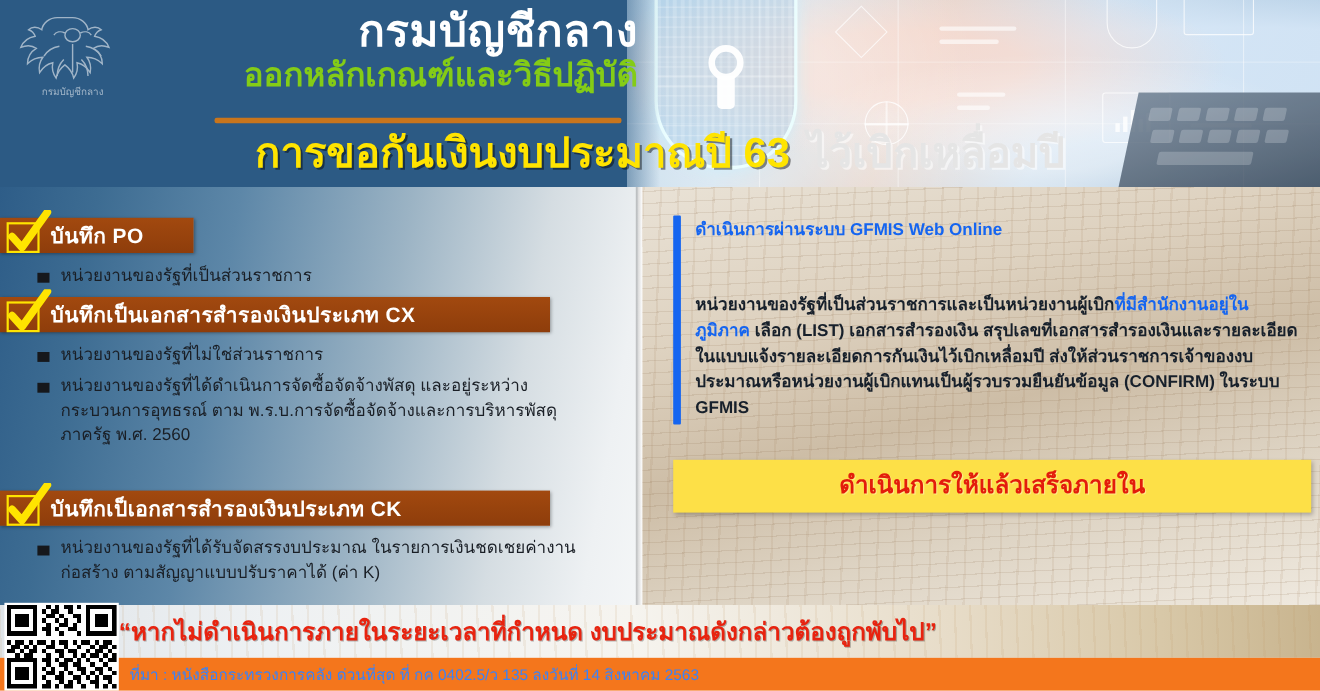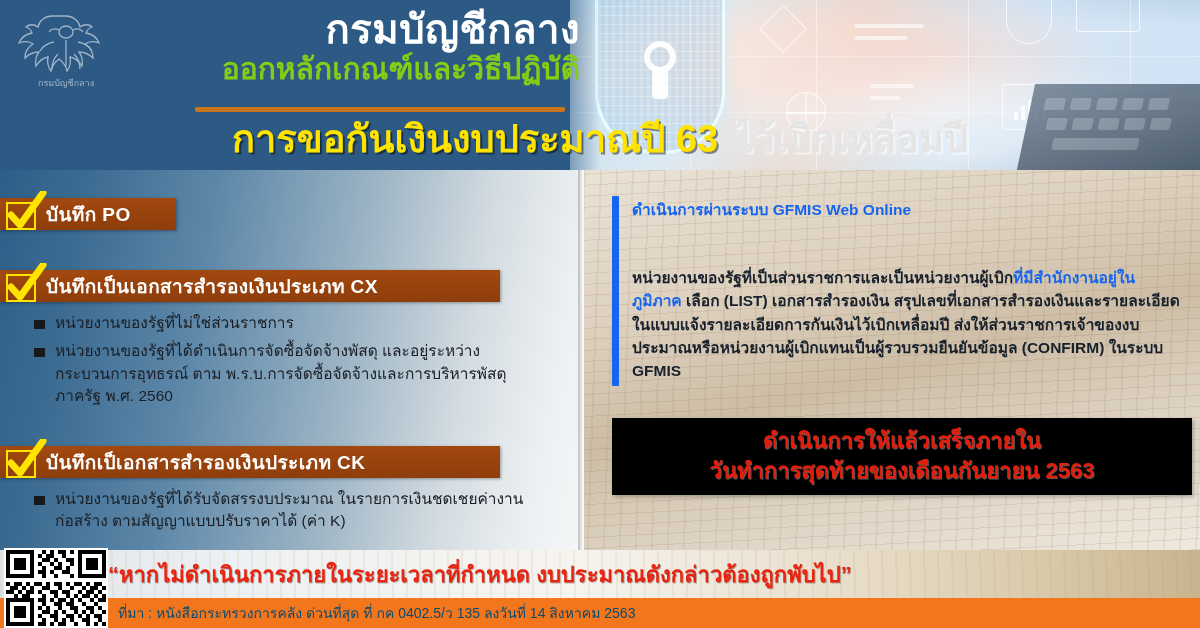--- a/index.html
+++ b/index.html
@@ -185,21 +185,21 @@
     position:absolute; left:28px; top:26px; width:7px; height:190px;
     background:#1565f0; border-radius:1px;
   }
   .rpara{
     position:absolute; left:48px; width:552px;
     font-size:15.5px; font-weight:bold; color:#17202b; line-height:1.5;
   }
   .rpara .hl{ color:#1565f0; }
   #yellow-box{
     position:absolute; left:28px; top:248px; width:580px; padding:8px 10px 10px;
-    background:#000000; box-shadow:2px 2px 4px rgba(0,0,0,.25);
+    background:#fde047; box-shadow:2px 2px 4px rgba(0,0,0,.25);
     text-align:center;
   }
   #yellow-box div{
     color:#e31c0b; font-weight:bold; font-size:22px; line-height:1.35;
     text-shadow:1px 1px 0 rgba(255,255,255,.35);
   }
 
   
   #quote-band{
     position:absolute; left:0; top:550px; width:1200px; height:48px;
@@ -214,21 +214,21 @@
     text-shadow:1px 1px 0 rgba(0,0,0,.28);
     white-space:nowrap;
   }
   #source-band{
     position:absolute; left:0; top:598px; width:1200px; height:30px;
     background:#f4761c;
   }
   #source-text{
     position:absolute; left:118px; top:598px; height:30px;
     display:flex; align-items:center;
-    font-size:14px; color:#0c4a6e; font-weight:500; white-space:nowrap;
+    font-size:14px; color:#3b82f6; font-weight:500; white-space:nowrap;
   }
   #qr{
     position:absolute; left:4px; top:548px; width:104px; height:80px;
     background:#ffffff; padding:2px;
   }
   #qr svg{ display:block; }
 </style>
 </head>
 <body>
 
@@ -320,20 +320,26 @@
     <div class="chk-bar" style="width:176px">
       <span class="chk-mark">
         <span class="box"></span>
         <svg width="44" height="42" viewBox="0 0 44 42">
           <path d="M6 24 L15 34 L38 2" fill="none" stroke="#ffe400" stroke-width="7" stroke-linecap="round" stroke-linejoin="round"></path>
         </svg>
       </span>
       <span class="lbl">บันทึก  PO</span>
     </div>
   </div>
+  <div class="bullets" style="left:34px; top:70px; width:508px">
+    <div class="bullet">
+      <span class="sq"></span>
+      <span class="txt">หน่วยงานของรัฐที่เป็นส่วนราชการ</span>
+    </div>
+  </div>
 
   <div class="chk-row" style="top:100px">
     <div class="chk-bar" style="width:500px">
       <span class="chk-mark">
         <span class="box"></span>
         <svg width="44" height="42" viewBox="0 0 44 42">
           <path d="M6 24 L15 34 L38 2" fill="none" stroke="#ffe400" stroke-width="7" stroke-linecap="round" stroke-linejoin="round"></path>
         </svg>
       </span>
       <span class="lbl">บันทึกเป็นเอกสารสำรองเงินประเภท  CX</span>
@@ -375,21 +381,20 @@
   <div class="rpara" style="top:28px">
     <div class="hl">ดำเนินการผ่านระบบ  GFMIS  Web  Online</div>
   </div>
 
   <div class="rpara" style="top:96px">
     <span>หน่วยงานของรัฐที่เป็นส่วนราชการและเป็นหน่วยงานผู้เบิก</span><span class="hl">ที่มีสำนักงานอยู่ในภูมิภาค</span><span> เลือก (LIST) เอกสารสำรองเงิน สรุปเลขที่เอกสารสำรองเงินและรายละเอียดในแบบแจ้งรายละเอียดการกันเงินไว้เบิกเหลื่อมปี ส่งให้ส่วนราชการเจ้าของงบประมาณหรือหน่วยงานผู้เบิกแทนเป็นผู้รวบรวมยืนยันข้อมูล (CONFIRM) ในระบบ  GFMIS</span>
   </div>
 
   <div id="yellow-box">
     <div>ดำเนินการให้แล้วเสร็จภายใน</div>
-    <div>วันทำการสุดท้ายของเดือนกันยายน  2563</div>
   </div>
 </div>
 
 <div id="quote-band"></div>
 <div id="quote-text">“หากไม่ดำเนินการภายในระยะเวลาที่กำหนด งบประมาณดังกล่าวต้องถูกพับไป”</div>
 <div id="source-band"></div>
 <div id="source-text">ที่มา : หนังสือกระทรวงการคลัง ด่วนที่สุด ที่ กค 0402.5/ว 135 ลงวันที่ 14 สิงหาคม 2563</div>
 
 <div id="qr">
   <svg width="100" height="76" viewBox="0 0 25 19" shape-rendering="crispEdges">

